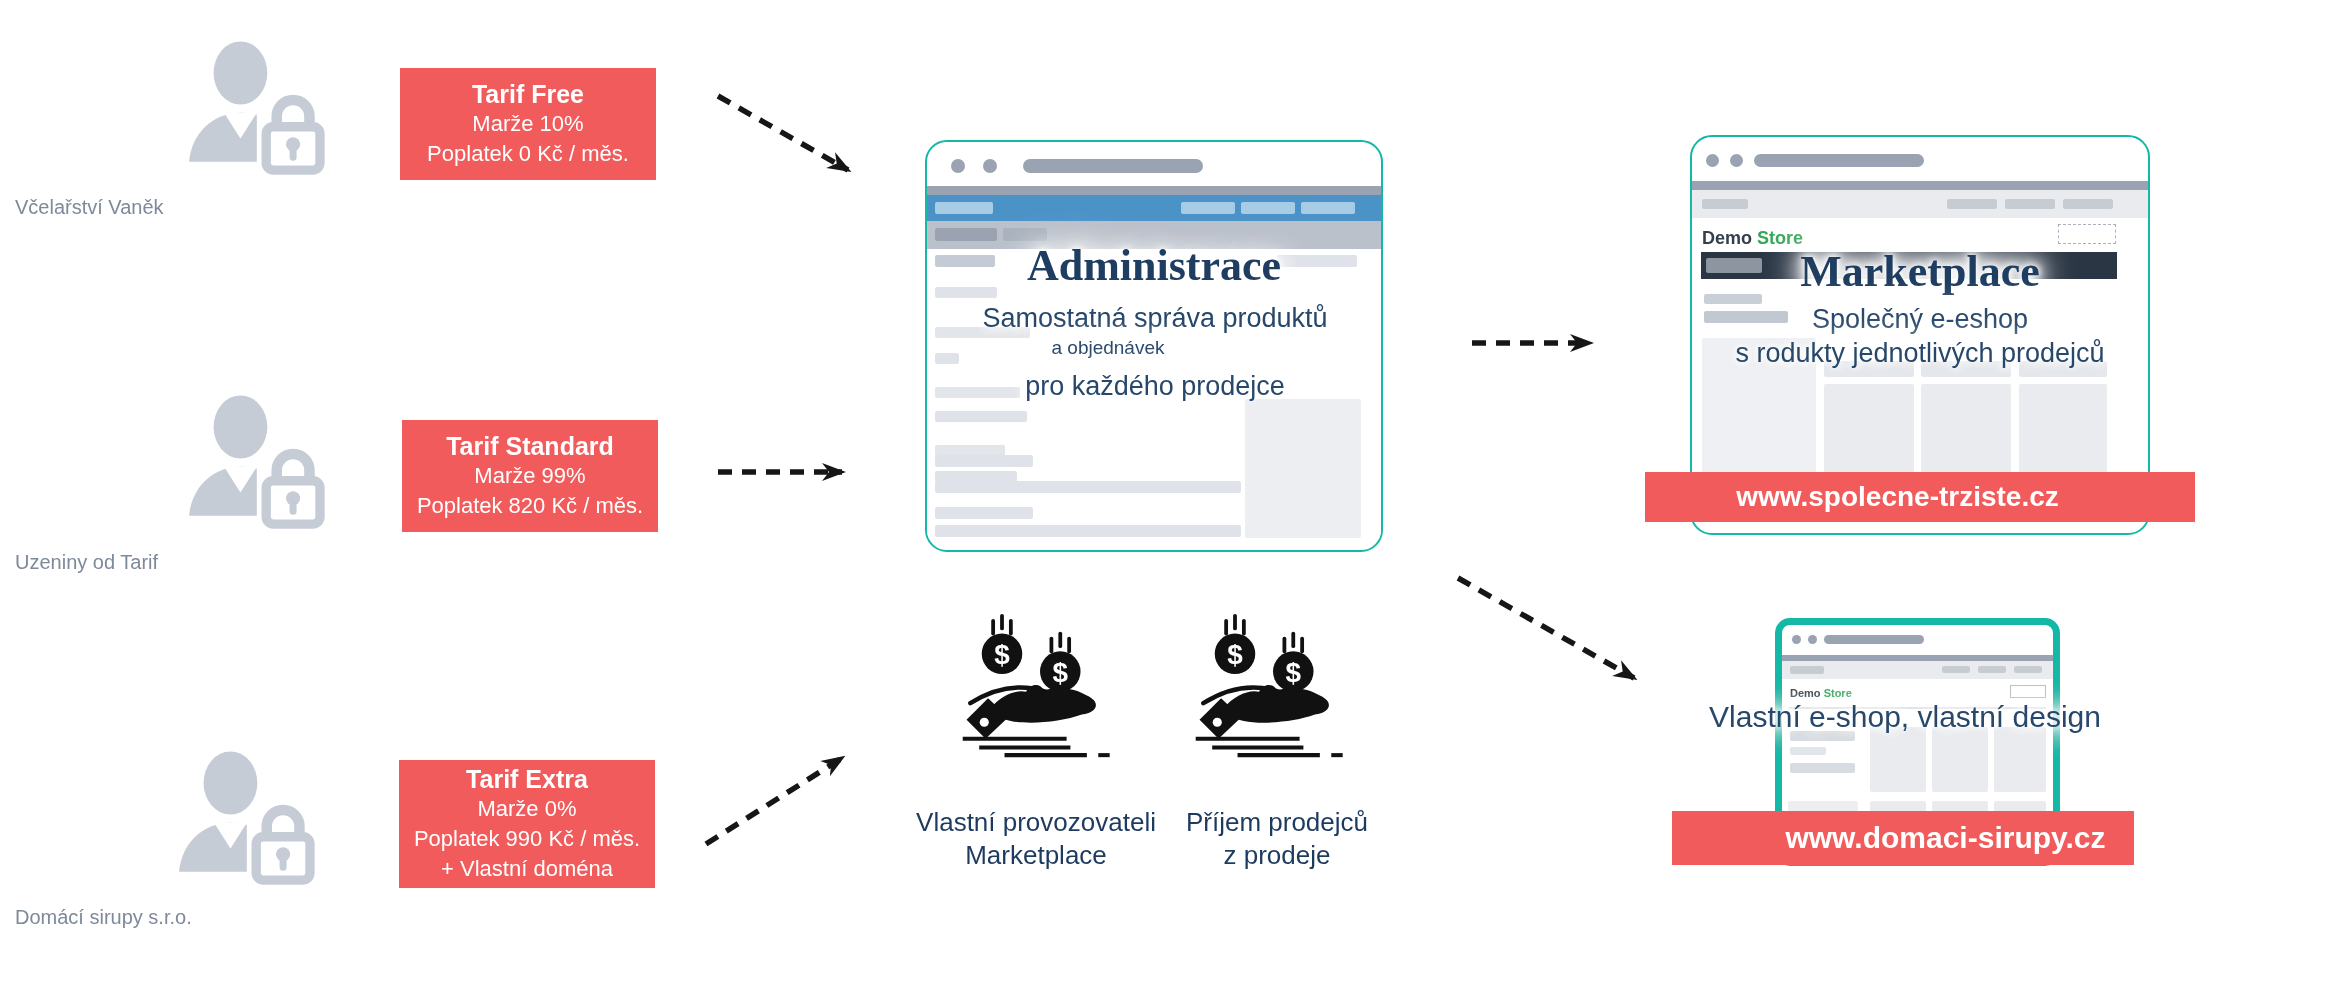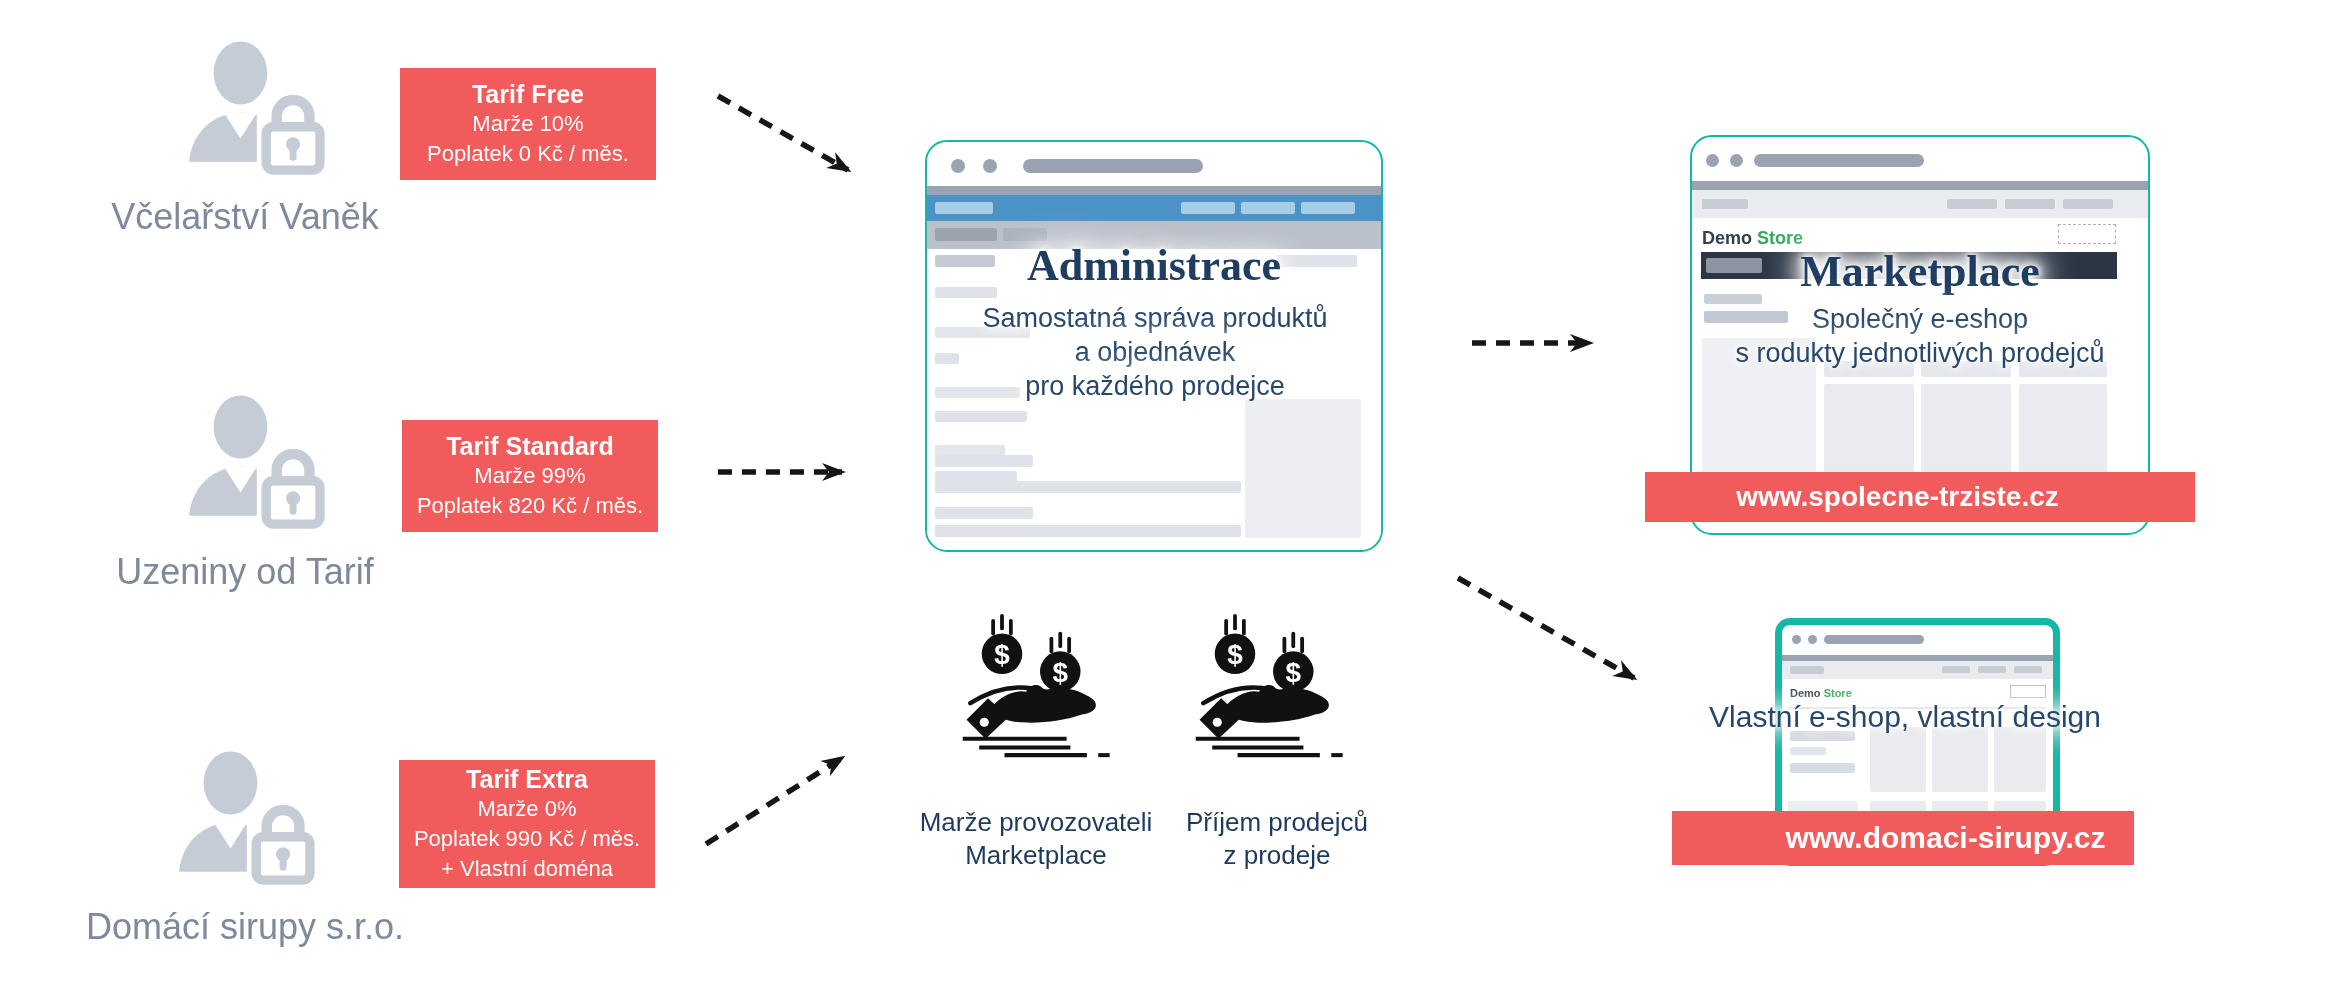--- a/index.html
+++ b/index.html
@@ -1,22 +1,22 @@
 <!DOCTYPE html>
 <html><head>
 <meta charset="utf-8">
 <style>
   html,body { margin:0; padding:0; background:#fff; }
   .canvas { position:relative; width:2340px; height:1000px; background:#fff;
             font-family:"Liberation Sans", sans-serif; overflow:hidden; }
   .abs { position:absolute; }
 
   
-  .persona-label { position:absolute; width:460px; text-align:center;
-                   font-size:36px; color:#7e8999; }
+  .persona-label { position:absolute; width:460px; text-align:left;
+                   font-size:20px; color:#7e8999; }
 
   
   .tariff { position:absolute; background:#f15b5b; color:#fff; text-align:center;
             display:flex; flex-direction:column; justify-content:center; line-height:30px; }
   .t-title { font-weight:bold; font-size:25px; }
   .t-line  { font-size:22px; }
 
   
   .bw { position:absolute; background:#fff; border:2px solid #14b8a6;
         border-radius:22px; box-sizing:border-box; overflow:hidden; }
@@ -156,21 +156,21 @@
       <div class="sk" style="left:318px;top:150px;width:116px;height:139px;background:#eceef2"></div>
       <div class="sk" style="left:8px;top:206px;width:98px;height:12px;background:#dfe2e8"></div>
       <div class="sk" style="left:8px;top:232px;width:306px;height:12px;background:#dfe2e8"></div>
       <div class="sk" style="left:8px;top:258px;width:98px;height:12px;background:#dfe2e8"></div>
       <div class="sk" style="left:8px;top:276px;width:306px;height:12px;background:#dfe2e8"></div>
     </div>
   </div>
 
   <div class="ov-title glow" style="left:925px;top:240px;width:458px;font-size:44px">Administrace</div>
   <div class="ov-sub glow" style="left:905px;top:303px;width:500px;font-size:27px">Samostatná správa produktů</div>
-  <div class="ov-sub glow" style="left:905px;top:337px;width:500px;font-size:27px">a objednávek</div>
+  <div class="ov-sub glow" style="left:858px;top:337px;width:500px;font-size:19px">a objednávek</div>
   <div class="ov-sub glow" style="left:905px;top:371px;width:500px;font-size:27px">pro každého prodejce</div>
 
   <div class="bw" style="left:1690px;top:135px;width:460px;height:400px">
     <div class="chrome" style="height:44px">
       <div class="dot" style="left:14px;top:17px;width:13px;height:13px"></div>
       <div class="dot" style="left:38px;top:17px;width:13px;height:13px"></div>
       <div class="urlbar" style="left:62px;top:17px;width:170px;height:13px"></div>
     </div>
     <div class="divider" style="height:9px"></div>
     <div class="inner" style="height:28px;background:#e9ebee">
@@ -227,21 +227,21 @@
       <circle cx="31" cy="87" r="3.6" fill="#ffffff"></circle>
       <g stroke="#111111" stroke-width="3.2" fill="none">
         <path d="M14,100 H96"></path>
           <path d="M27,107 H99"></path>
           <path d="M47,113 H112"></path>
           <path d="M121,113 H130"></path>
       </g>
     </g>
   </svg>
   <div class="income-label" style="left:886px;top:806px">
-    <div>Marže provozovateli</div>
+    <div>Vlastní provozovateli</div>
     <div>Marketplace</div>
   </div>
 
   <svg class="abs" style="left:1178px;top:612px" width="190" height="152" viewBox="0 0 150 120">
     <g fill="#111111">
       <g stroke="#111111" stroke-width="3" stroke-linecap="round" fill="none">
         <path d="M38,7 V17"></path>
           <path d="M45,3 V13"></path>
           <path d="M52,7 V17"></path>
         <path d="M84,21 V31"></path>

